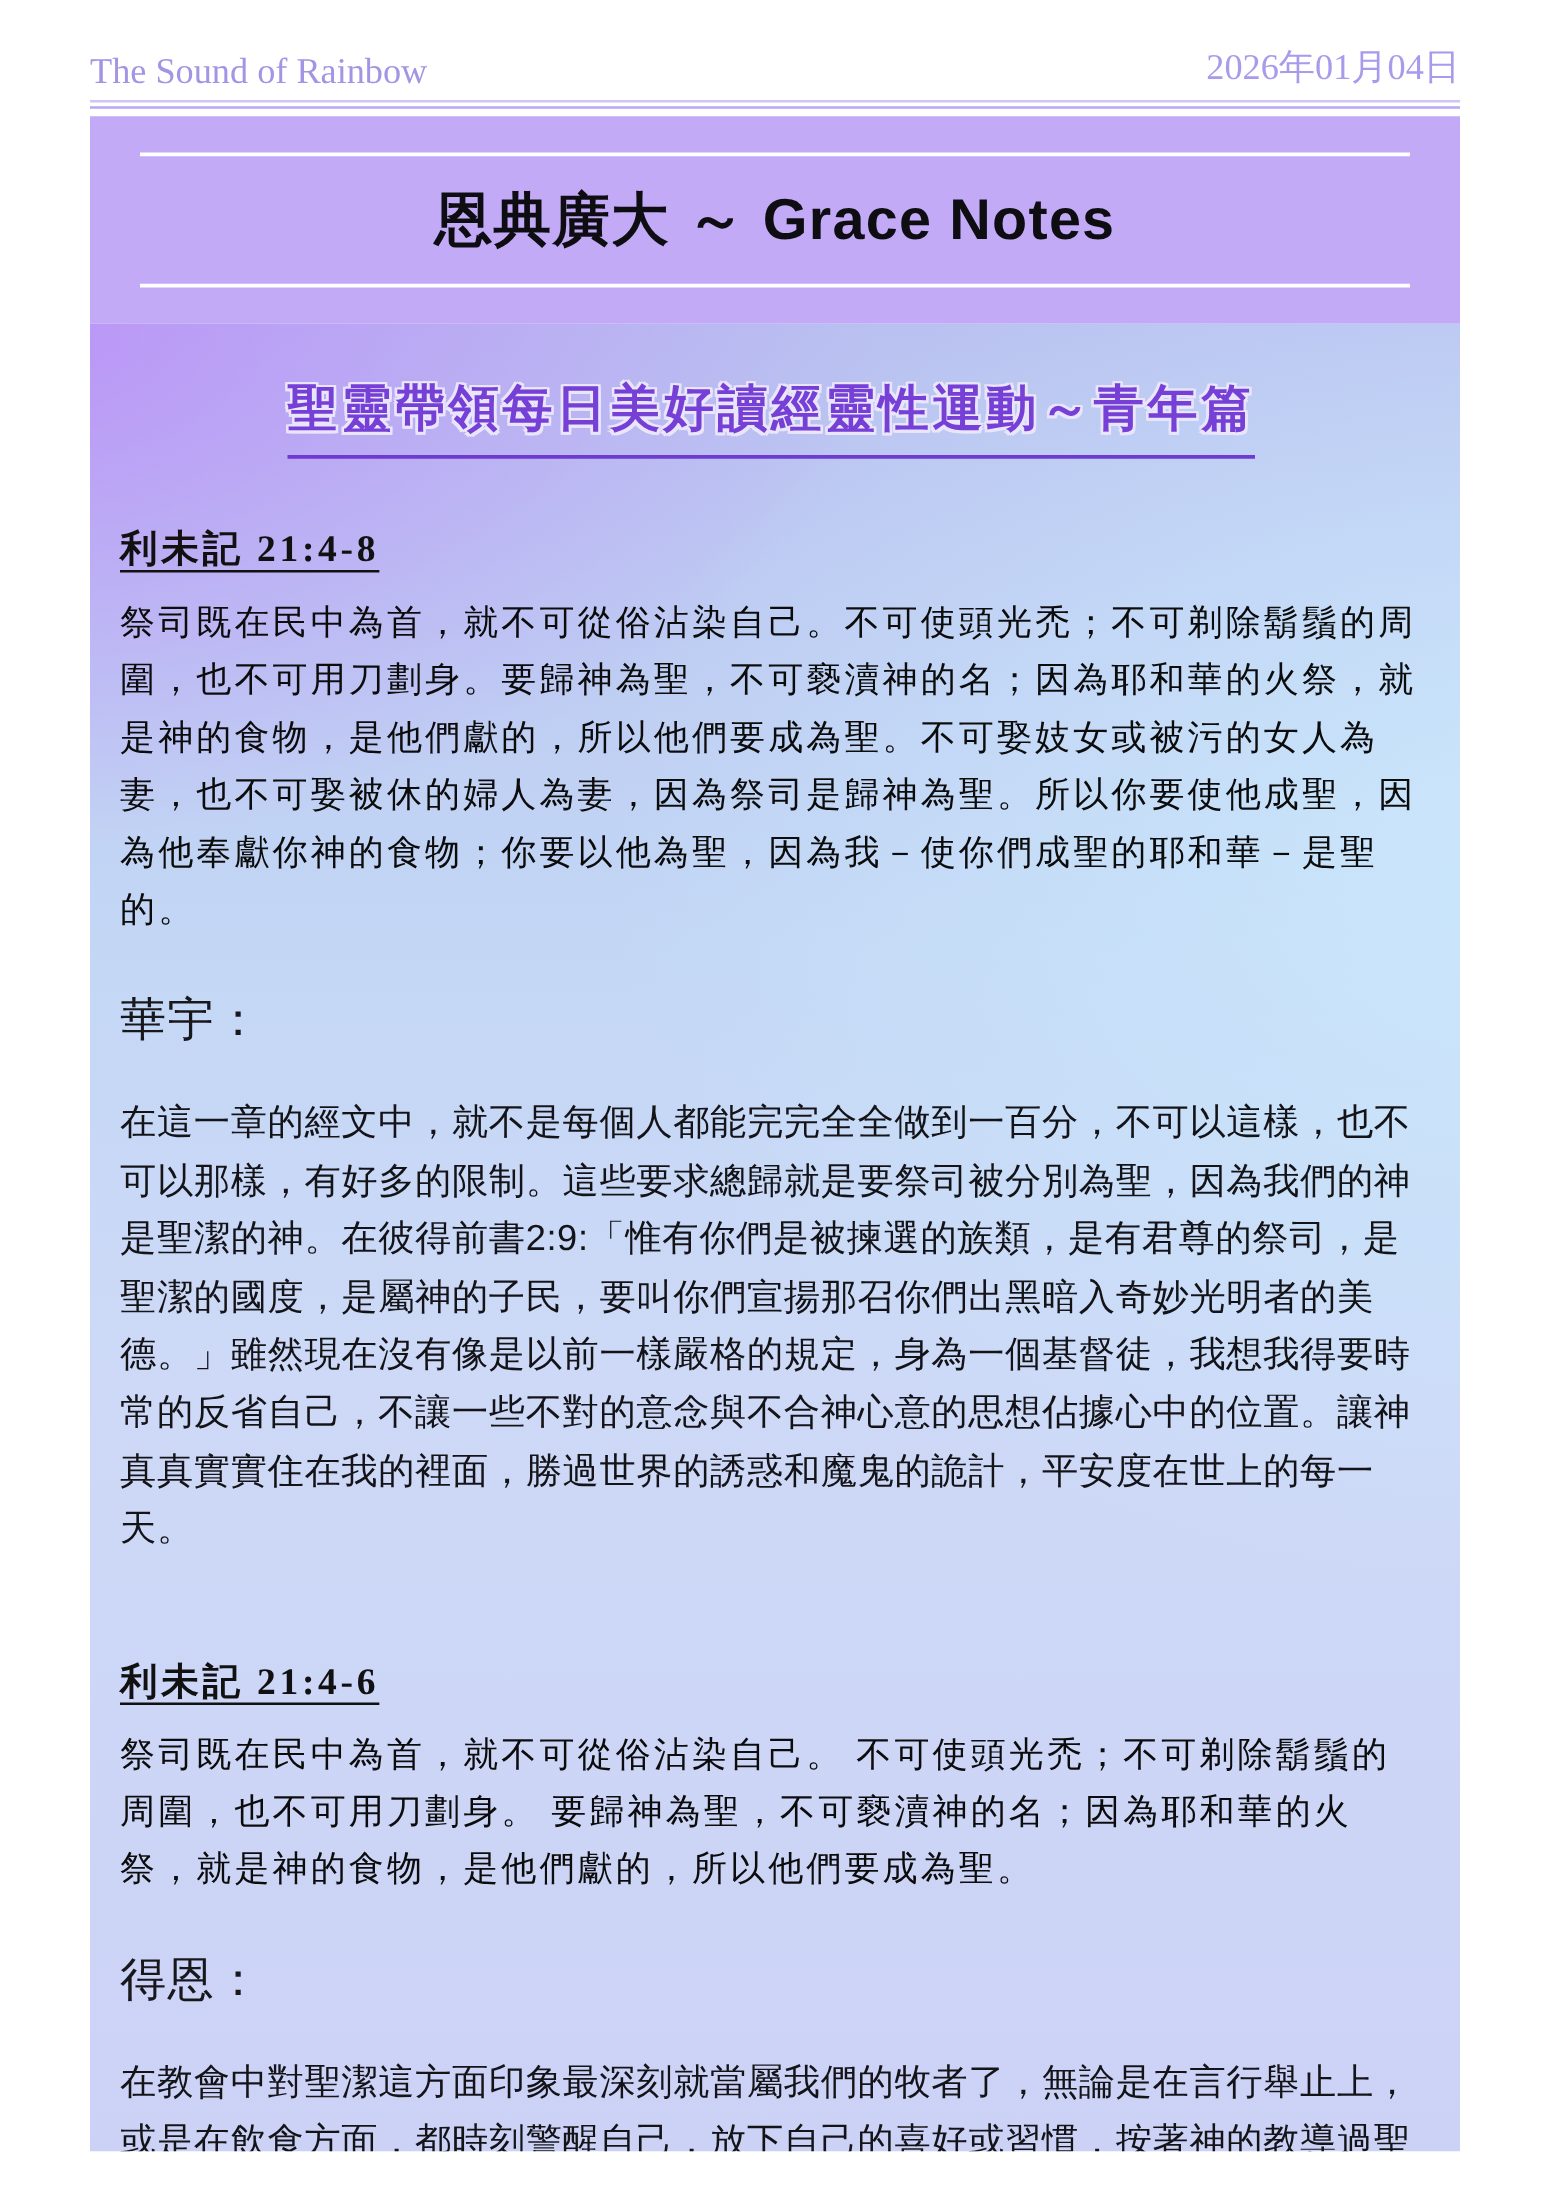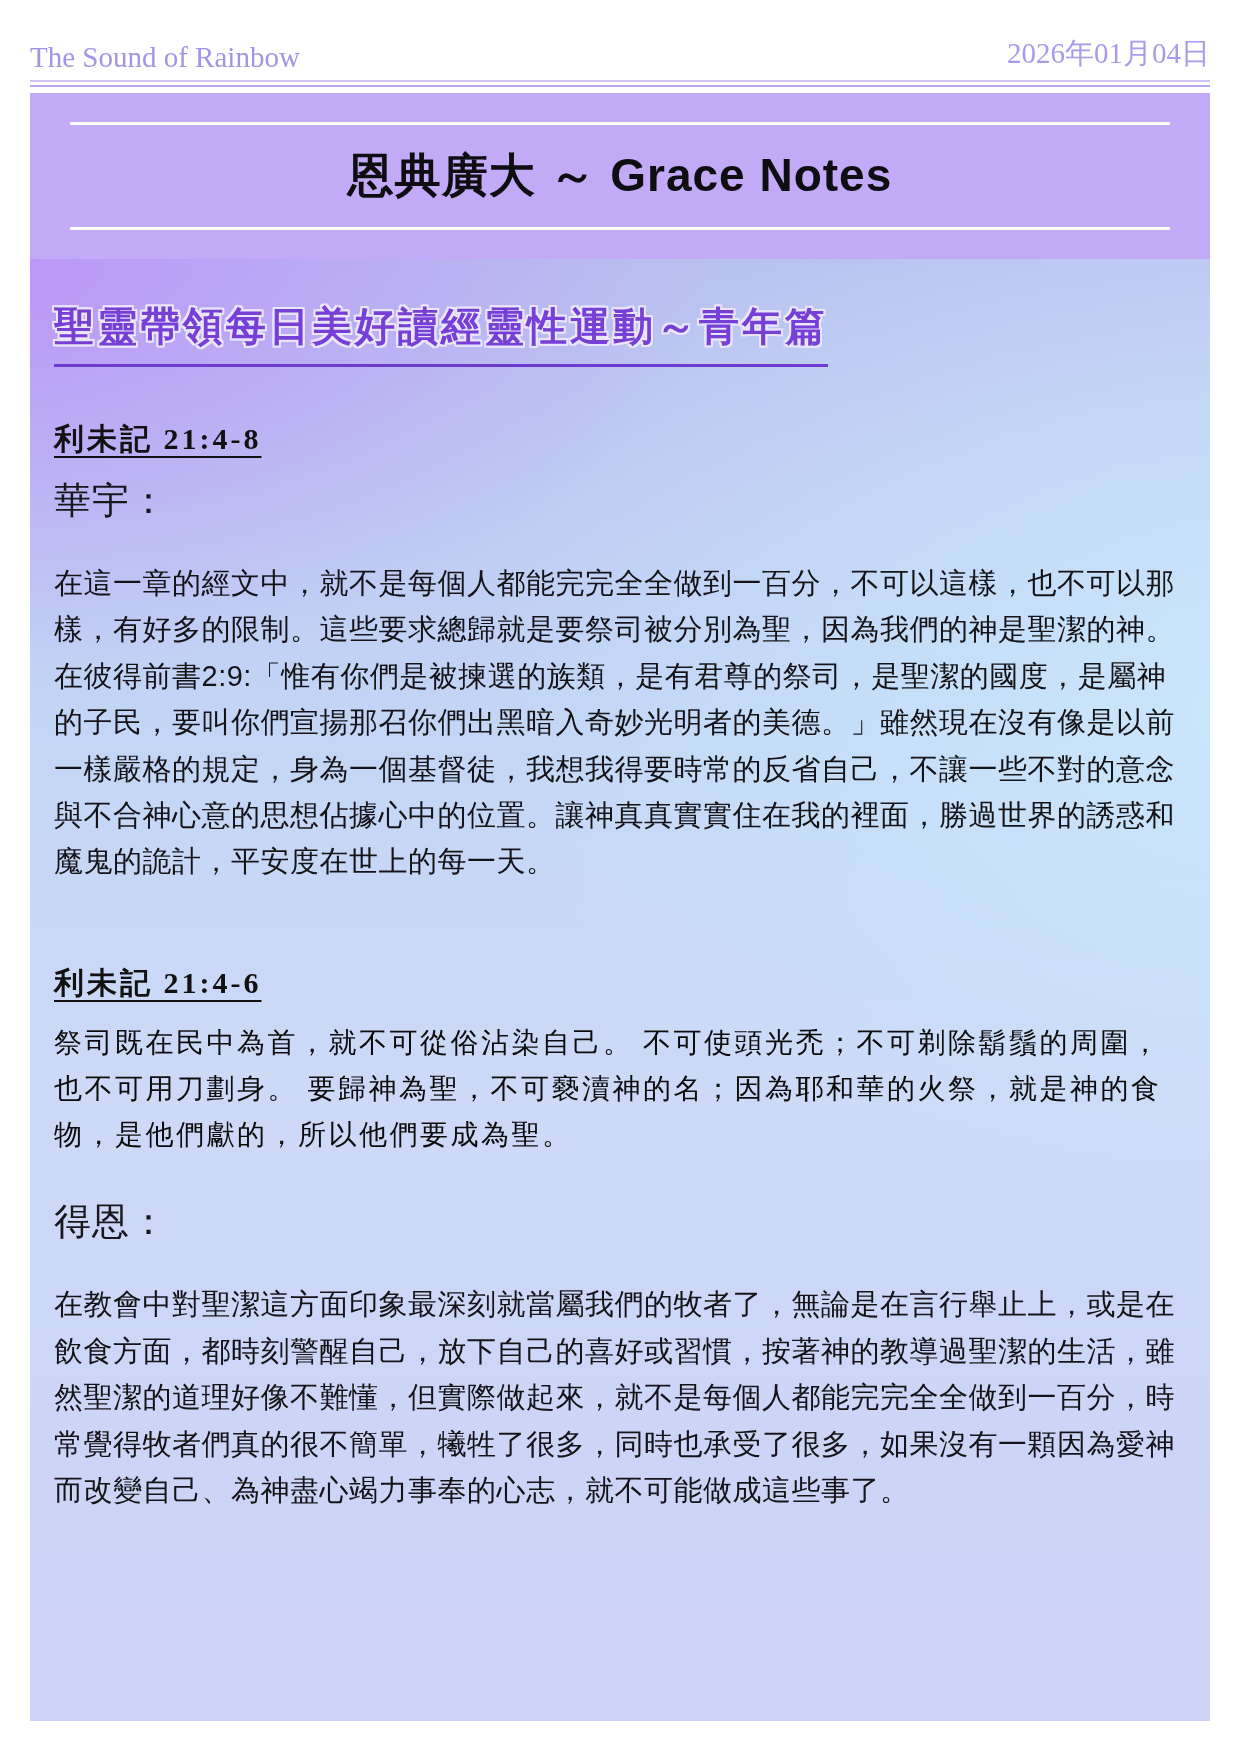--- a/index.html
+++ b/index.html
@@ -4,21 +4,21 @@
 <style>
   html,body{margin:0;padding:0;}
   body{
     width:1240px;height:1754px;
     background:#ffffff;
     font-family:"Liberation Sans",sans-serif;
     color:#111;
     overflow:hidden;
   }
   .sheet{
-    width:1180px;
+    width:1096px;
     margin:0 auto;
     padding-top:34px;
   }
   
   .topbar{
     display:flex;justify-content:space-between;align-items:flex-end;
     font-family:"Liberation Serif","DejaVu Serif",serif;
     padding-bottom:6px;
     border-bottom:2px solid #cfc4f4;
   }
@@ -49,20 +49,21 @@
     height:1462px;
     overflow:hidden;
     background:
       radial-gradient(115% 52% at -6% 0%, rgba(187,140,248,0.85) 0%, rgba(187,140,248,0) 55%),
       radial-gradient(95% 55% at 106% 30%, rgba(203,232,252,0.95) 0%, rgba(203,232,252,0) 72%),
       linear-gradient(180deg,#b9c1f0 0%, #c3d7f5 34%, #cdd9f7 58%, #ccd2f6 100%);
     padding:0 30px 0 24px;
     box-sizing:border-box;
   }
   .subtitle-wrap{
+    text-align:center;
     padding-top:40px;
     margin-bottom:52px;
   }
   .subtitle{
     display:inline-block;
     font-size:40px;
     font-weight:bold;
     letter-spacing:3px;
     color:#7640d6;
     text-shadow:
@@ -123,20 +124,21 @@
     <div class="rule"></div>
   </div>
 
   <div class="page-body">
 
     <div class="subtitle-wrap">
       <span class="subtitle">聖靈帶領每日美好讀經靈性運動～青年篇</span>
     </div>
 
     <div class="scripture-heading">利未記 21:4-8</div>
+    <div class="scripture-text">祭司既在民中為首，就不可從俗沾染自己。不可使頭光禿；不可剃除鬍鬚的周圍，也不可用刀劃身。要歸神為聖，不可褻瀆神的名；因為耶和華的火祭，就是神的食物，是他們獻的，所以他們要成為聖。不可娶妓女或被污的女人為妻，也不可娶被休的婦人為妻，因為祭司是歸神為聖。所以你要使他成聖，因為他奉獻你神的食物；你要以他為聖，因為我－使你們成聖的耶和華－是聖的。</div>
 
     <div class="author-label">華宇：</div>
     <div class="commentary">在這一章的經文中，就不是每個人都能完完全全做到一百分，不可以這樣，也不可以那樣，有好多的限制。這些要求總歸就是要祭司被分別為聖，因為我們的神是聖潔的神。在彼得前書2:9:「惟有你們是被揀選的族類，是有君尊的祭司，是聖潔的國度，是屬神的子民，要叫你們宣揚那召你們出黑暗入奇妙光明者的美德。」雖然現在沒有像是以前一樣嚴格的規定，身為一個基督徒，我想我得要時常的反省自己，不讓一些不對的意念與不合神心意的思想佔據心中的位置。讓神真真實實住在我的裡面，勝過世界的誘惑和魔鬼的詭計，平安度在世上的每一天。</div>
 
     <div class="section-gap"></div>
 
     <div class="scripture-heading">利未記 21:4-6</div>
     <div class="scripture-text">祭司既在民中為首，就不可從俗沾染自己。 不可使頭光禿；不可剃除鬍鬚的周圍，也不可用刀劃身。 要歸神為聖，不可褻瀆神的名；因為耶和華的火祭，就是神的食物，是他們獻的，所以他們要成為聖。</div>
 
     <div class="author-label">得恩：</div>

